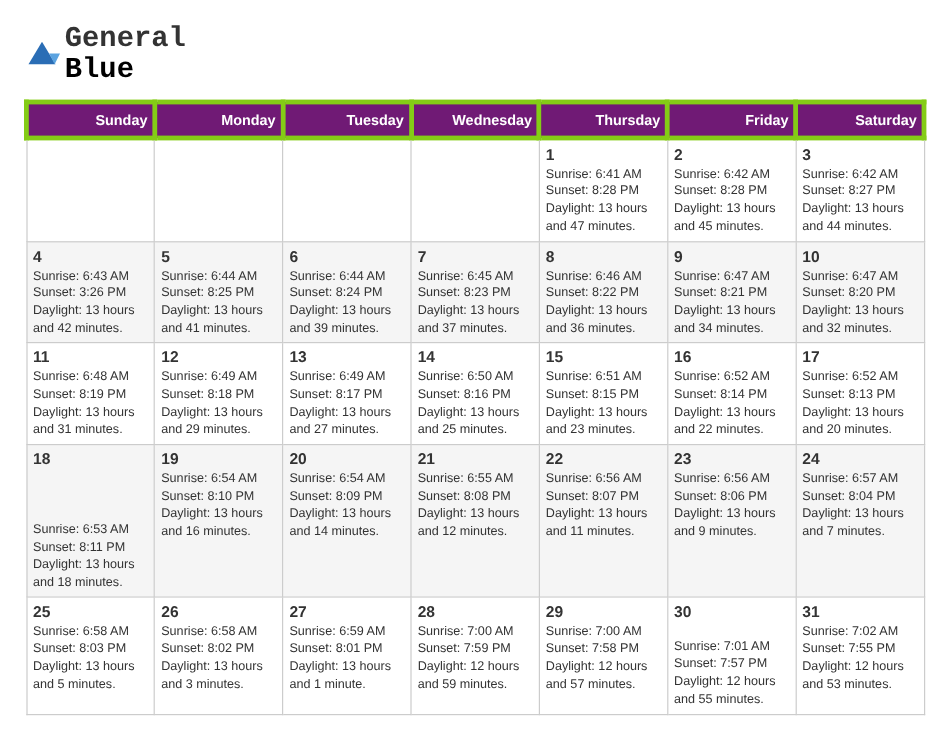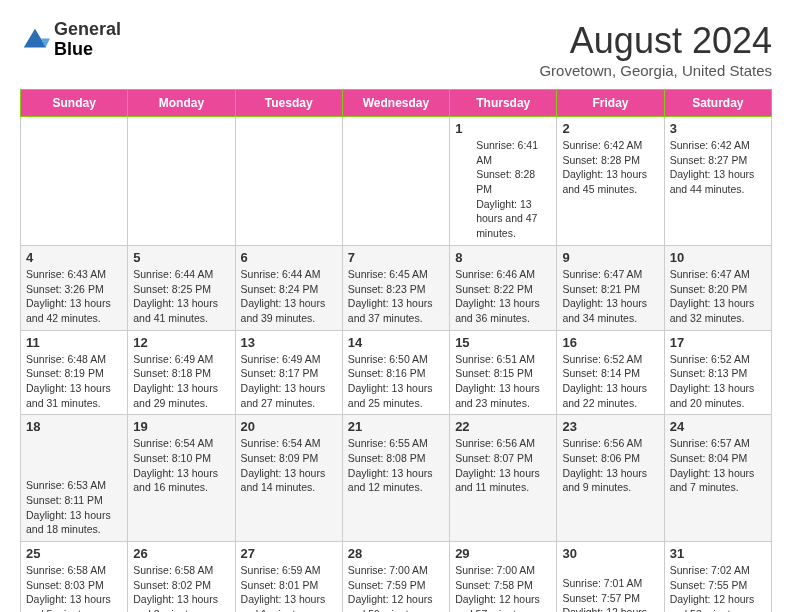--- a/index.html
+++ b/index.html
@@ -16,23 +16,24 @@
       align-items: flex-start;
       margin-bottom: 10px;
     }
     .logo {
       display: flex;
       align-items: center;
     }
     .logo-text {
       display: flex;
       flex-direction: column;
-      font-size: 18px;
+      font-size: 24px;
       font-weight: bold;
       line-height: 1.1;
+      font-family: Liberation Mono, monospace;
     }
     .logo-general { color: #333; }
     .logo-blue { color: #000000; }
     .logo-icon {
       width: 30px;
       height: 30px;
       margin-right: 4px;
     }
     .title-block {
       text-align: right;
@@ -45,27 +46,27 @@
     .location {
       font-size: 15px;
       color: #555;
     }
     table {
       width: 100%;
       border-collapse: collapse;
       font-size: 11px;
     }
     thead th {
-      background-color: #ec4899;
+      background-color: #701a75;
       color: #fff;
       padding: 6px 4px;
-      text-align: center;
+      text-align: right;
       font-size: 12px;
       font-weight: bold;
-      border: 1px solid #84cc16;
+      border: 4px solid #84cc16;
     }
     td {
       vertical-align: top;
       padding: 4px 5px;
       border: 1px solid #ccc;
       height: 80px;
       width: calc(100% / 7);
       background: #fff;
     }
     tr:nth-child(even) td {
@@ -92,24 +93,20 @@
 <div class="header">
   <div class="logo">
     <svg class="logo-icon" viewBox="0 0 40 40">
       <polygon points="20,5 35,30 5,30" fill="#2a6db5"></polygon>
       <polygon points="28,18 40,18 34,30" fill="#5ba3e0"></polygon>
     </svg>
     <div class="logo-text">
       <span class="logo-general">General</span>
       <span class="logo-blue">Blue</span>
     </div>
-  </div>
-  <div class="title-block">
-    <div class="month-title">August 2024</div>
-    <div class="location">Grovetown, Georgia, United States</div>
   </div>
 </div>
 
 <table>
   <thead>
     <tr>
       <th>Sunday</th>
       <th>Monday</th>
       <th>Tuesday</th>
       <th>Wednesday</th>
@@ -119,21 +116,21 @@
     </tr>
   </thead>
   <tbody id="calendar-body">
   <tr>
         <td class="empty-cell"></td>
         <td class="empty-cell"></td>
         <td class="empty-cell"></td>
         <td class="empty-cell"></td>
         <td>
           <div class="day-num">1</div>
-          <div class="day-info" style="white-space: pre-line; margin-left: 21px;">Sunrise: 6:41 AM
+          <div class="day-info" style="white-space: pre-line;">Sunrise: 6:41 AM
 Sunset: 8:28 PM
 Daylight: 13 hours and 47 minutes.</div>
         </td>
         <td>
           <div class="day-num">2</div>
           <div class="day-info" style="white-space: pre-line;">Sunrise: 6:42 AM
 Sunset: 8:28 PM
 Daylight: 13 hours and 45 minutes.</div>
         </td>
         <td>

